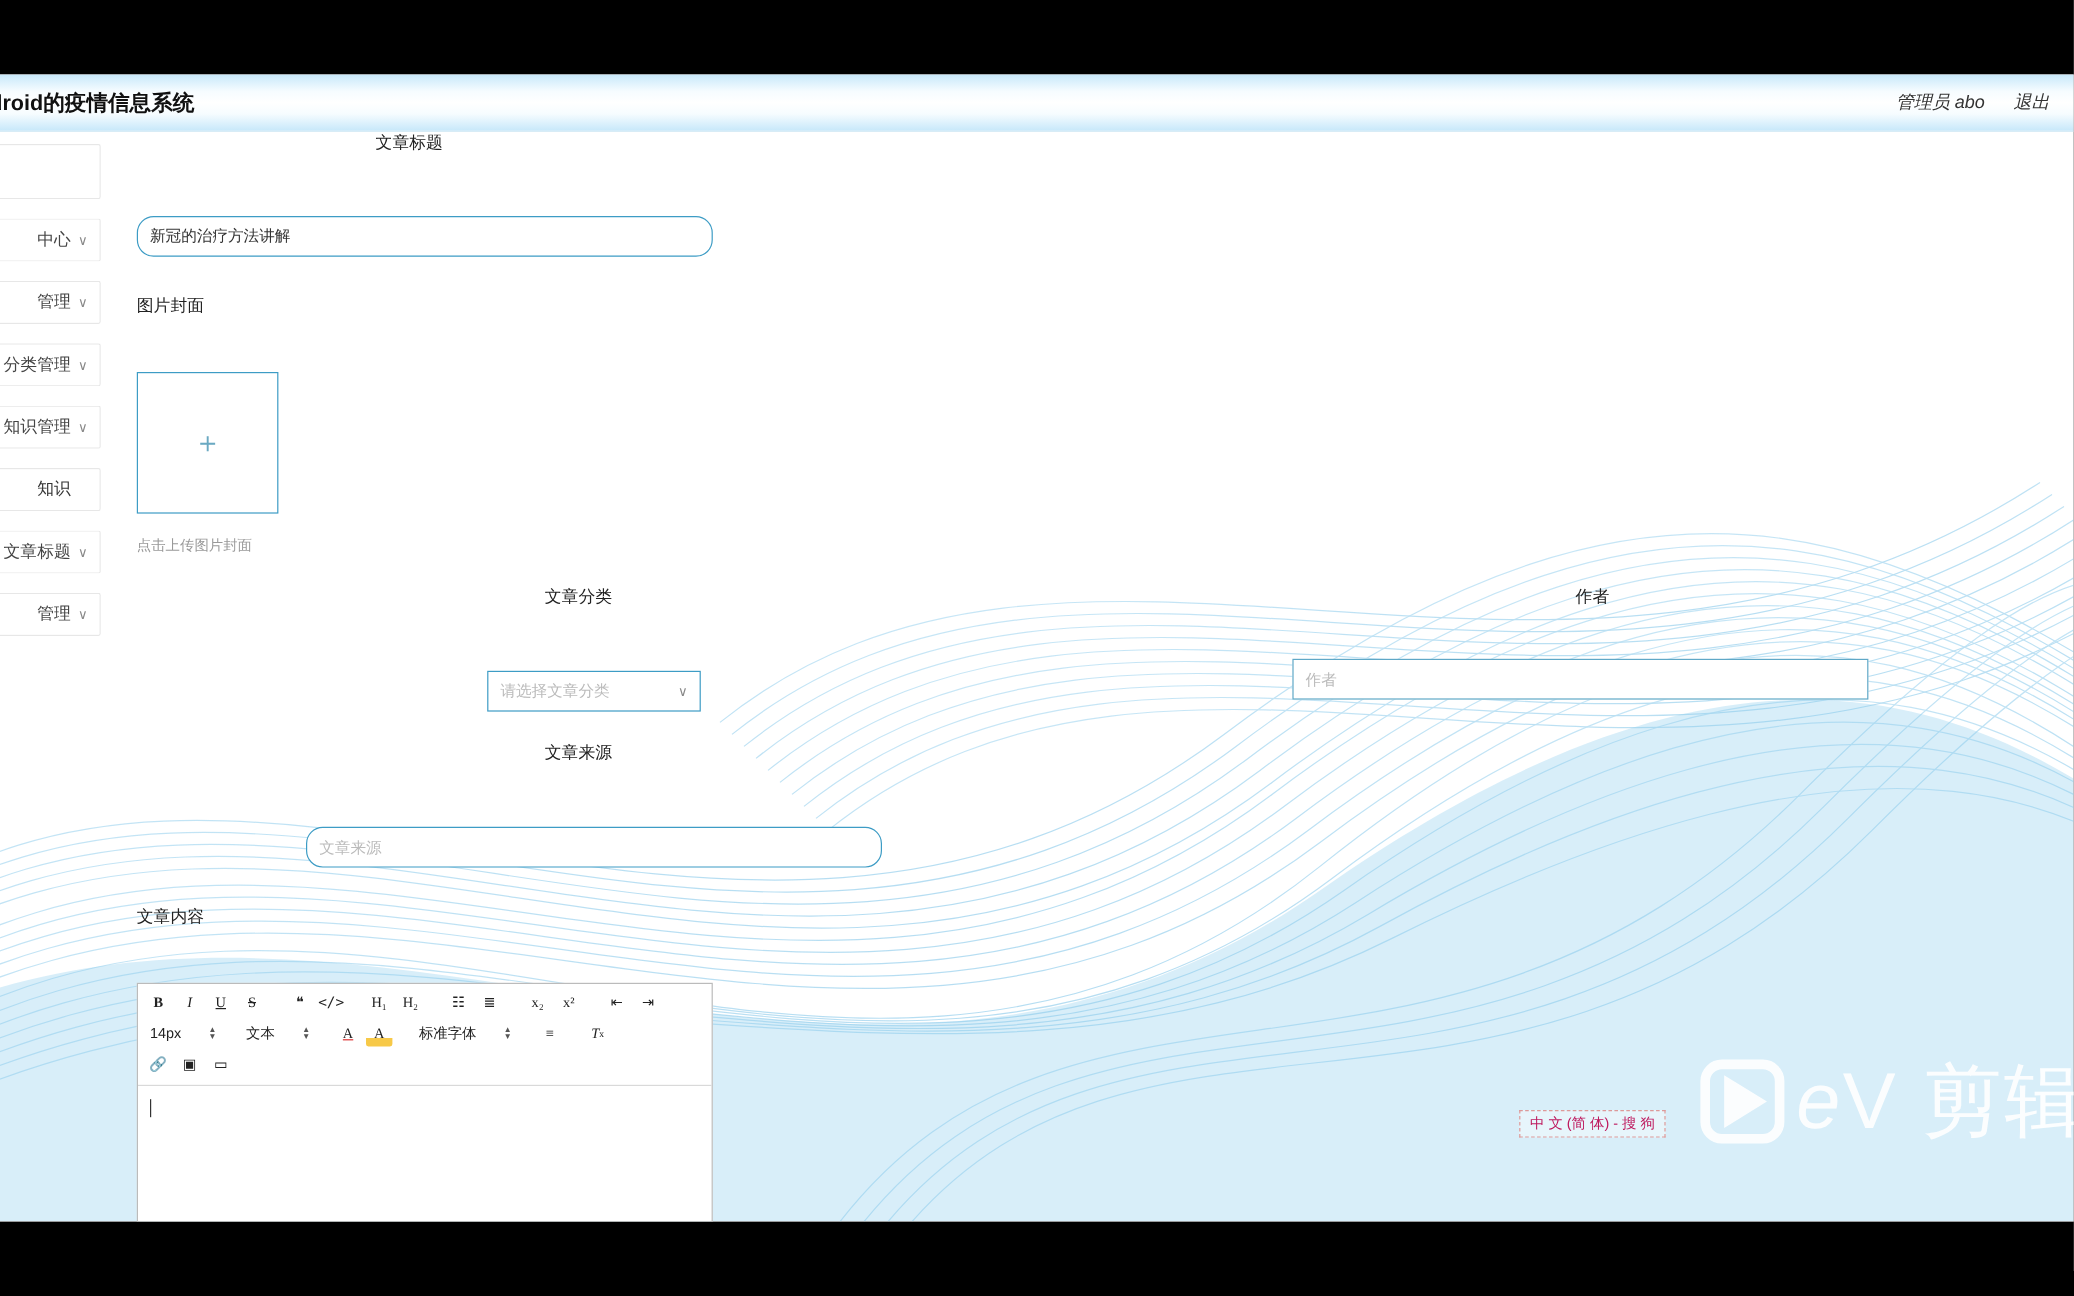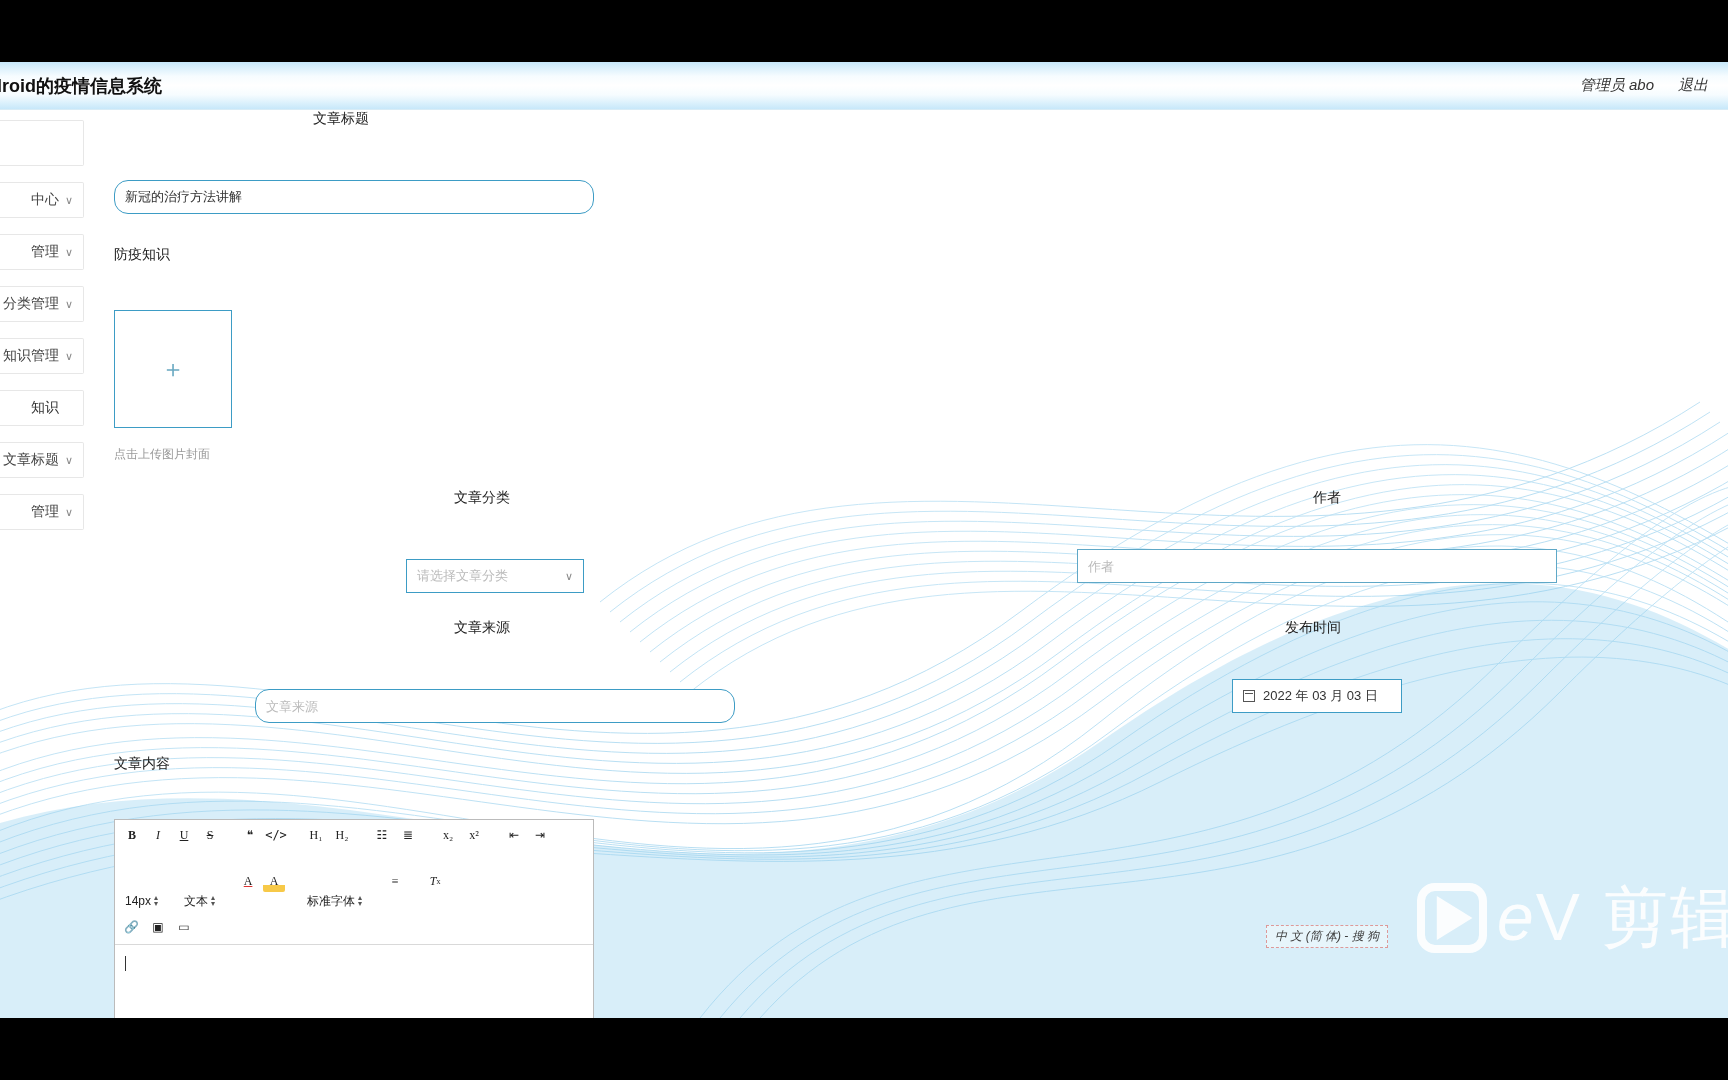--- a/index.html
+++ b/index.html
@@ -111,21 +111,21 @@
     padding:4px 6px 6px;
     display:flex; flex-wrap:wrap; gap:2px 4px;
     align-items:center;
   }
   .tb-btn {
     min-width:22px; height:22px; display:inline-flex; align-items:center; justify-content:center;
     font-size:12px; font-family:Georgia, serif; color:#222;
     border-radius:2px;
   }
   .tb-sep { width:10px; }
-  .tb-sel { height:22px; display:inline-flex; align-items:center; padding:0 4px; font-size:12px; color:#222; gap:3px; font-family:Arial,sans-serif;margin-top:40px; }
+  .tb-sel { height:22px; display:inline-flex; align-items:center; padding:0 4px; font-size:12px; color:#222; gap:24px; font-family:Arial,sans-serif; }
   .tb-sel .carets { font-size:8px; line-height:6px; color:#555; display:flex; flex-direction:column; }
   .tb-row2 { width:100%; display:flex; gap:2px 4px; align-items:center; margin-top:2px; }
   .editor-body { min-height:200px; padding:10px; font-size:13px; }
   .caret { display:inline-block; width:1px; height:15px; background:#333; vertical-align:middle; }
 
   .watermark {
     position:absolute;
     right:-10px;
     bottom:55px;
     display:flex;
@@ -146,26 +146,25 @@
     width:70px;height:70px;border:8px solid #fff;border-radius:18px;
     display:flex;align-items:center;justify-content:center;
   }
   .watermark .txt { font-size:66px; letter-spacing:2px; font-weight:300; }
   .watermark .txt .e { font-style:italic; }
 
   .ime-hint {
     position:absolute;
     right:340px; bottom:70px;
     font-size:12px;
-    color:#404040;
+    color:#be185d;
     border:1px dashed #d99;
     padding:2px 8px;
     background:rgba(255,255,255,.4);
     z-index:10;
-    font-style:italic;
   }
 </style>
 </head>
 <body>
 
 <div class="letterbox-top"></div>
 <div class="letterbox-bottom"></div>
 
 <div class="app">
 
@@ -262,21 +261,21 @@
 
       <div class="form-row">
         <div class="field">
           <div class="label nolift">文章标题</div>
           <input class="input wide" value="新冠的治疗方法讲解" style="">
         </div>
       </div>
 
       <div class="form-row">
         <div class="field top">
-          <div class="label">防疫知识</div>
+          <div class="label">图片封面</div>
           <div>
             <div class="upload-box">
               <span>＋</span>
             </div>
             <div class="upload-hint">点击上传图片封面</div>
           </div>
         </div>
       </div>
 
       <div class="form-row two-col">
@@ -290,27 +289,20 @@
         <div class="field" style="justify-content:flex-start;">
           <div class="label nolift" style="width:60px;flex:0 0 60px;text-align:right;">作者</div>
           <input class="input auth" placeholder="作者" style="">
         </div>
       </div>
 
       <div class="form-row two-col">
         <div class="field">
           <div class="label nolift">文章来源</div>
           <input class="input wide" placeholder="文章来源" style="">
-        </div>
-        <div class="field">
-          <div class="label nolift" style="width:60px;flex:0 0 60px;text-align:right;">发布时间</div>
-          <div class="date-box">
-            <span class="cal-icon"></span>
-            <span>2022 年 03 月 03 日</span>
-          </div>
         </div>
       </div>
 
       <div class="form-row">
         <div class="field top">
           <div class="label">文章内容</div>
           <div class="editor">
             <div class="toolbar">
               <span class="tb-btn">
                   <b>B</b>

